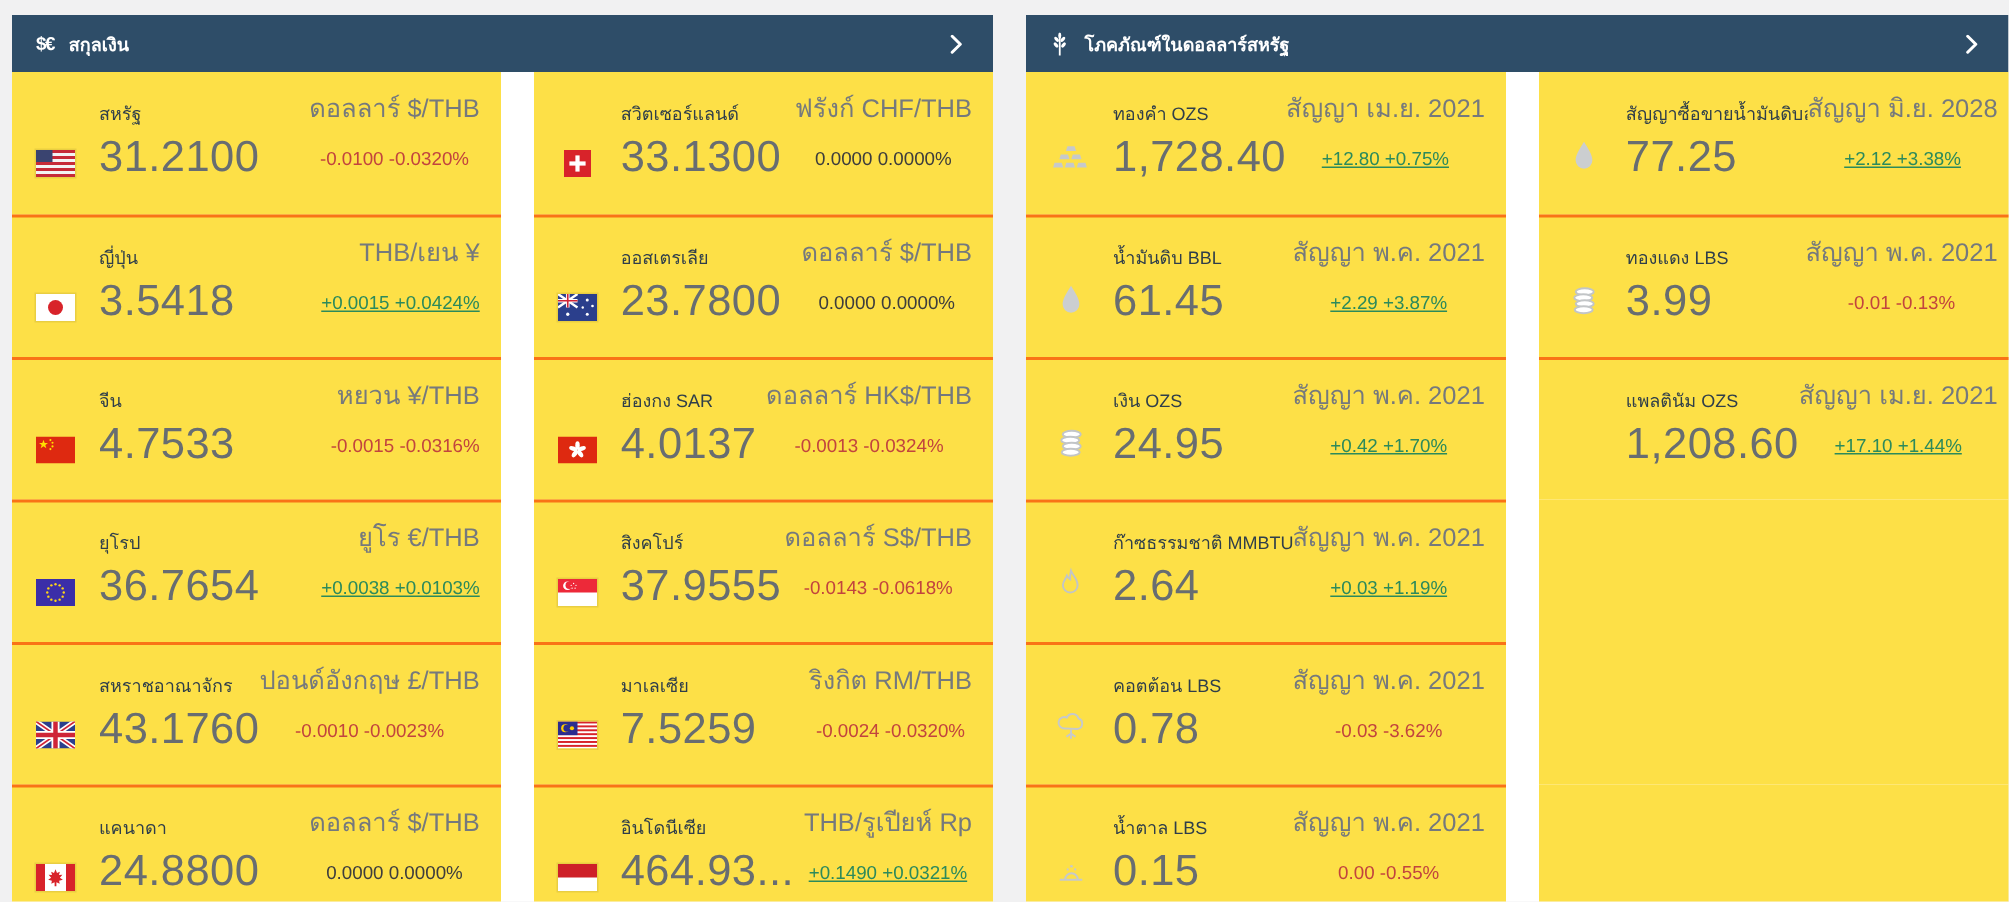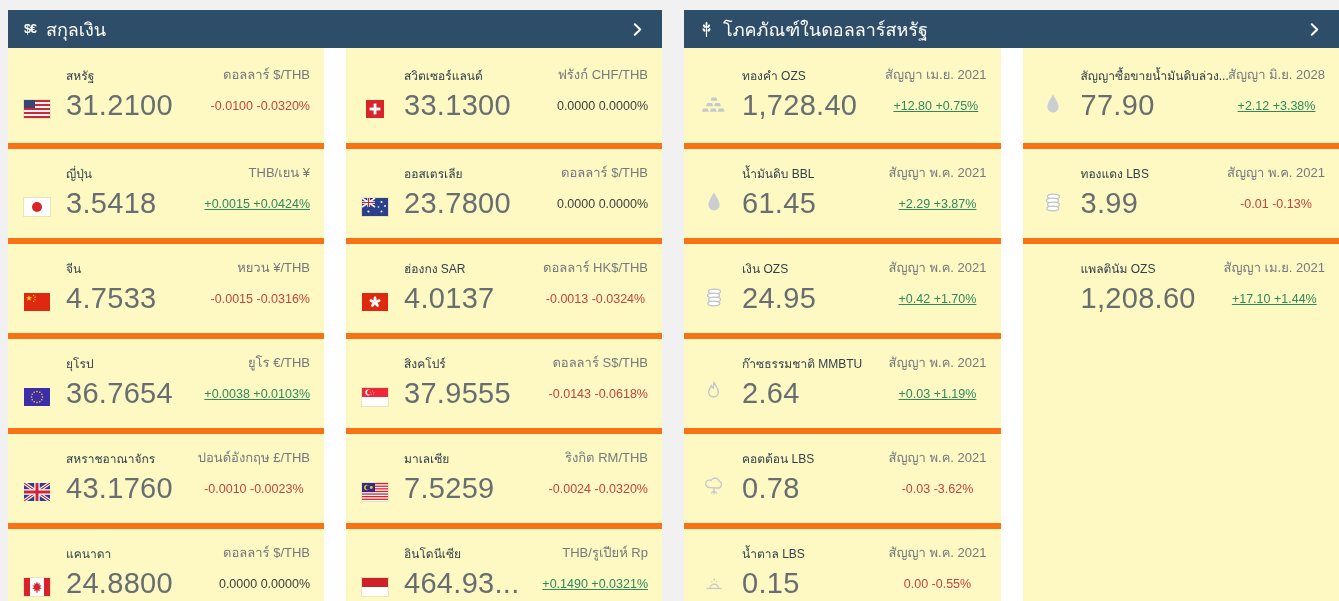--- a/index.html
+++ b/index.html
@@ -11,51 +11,51 @@
   .panel{position:absolute;top:10px;background:#ffffff;}
   #panel-currencies{left:8px;width:654px;height:612px;}
   #panel-commodities{left:684px;width:655px;height:612px;}
 
   .panel-header{
     height:38px;background:#2e4d68;color:#fff;
     display:flex;align-items:center;padding:0 16px;gap:10px;
     cursor:pointer;
   }
   .header-icon{display:flex;align-items:center;font-weight:bold;font-size:12.5px;letter-spacing:-1px;}
-  .panel-title{flex:1;font-size:18px;font-weight:normal;}
+  .panel-title{flex:1;font-size:12px;font-weight:bold;}
   .chevron{display:flex;align-items:center;padding:2px 4px;}
 
   .panel-body{display:grid;grid-template-columns:1fr 1fr;column-gap:22px;}
 
   .cell{
     height:95px;box-sizing:border-box;
     padding:0 14px 0 16px;
     display:grid;grid-template-columns:42px 1fr auto;
     grid-template-rows:20px 40px;align-content:center;
-    cursor:pointer;background:#fef9c3;
-  }
-  .cell.bordered{border-top:6px solid #f97316;}
+    cursor:pointer;background:#fde047;
+  }
+  .cell.bordered{border-top:2px solid #f97316;}
   .cell.empty{cursor:default;}
 
   .icon-col{grid-column:1;grid-row:1/3;align-self:end;margin-bottom:8px;line-height:0;}
   .flag{outline:1px solid rgba(0,0,0,0.08);}
   .flag-noborder{outline:none;}
 
   .name{
     grid-column:2;grid-row:1;align-self:end;
     font-size:12px;color:#2f3e4a;white-space:nowrap;overflow:hidden;
     padding-bottom:1px;
   }
   .value{
     grid-column:2;grid-row:2;align-self:center;
     font-size:29px;color:#686d71;letter-spacing:.3px;line-height:1.1;white-space:nowrap;
   }
   .pairlabel{
     grid-column:3;grid-row:1;align-self:end;text-align:right;
-    font-size:13px;color:#75797d;white-space:nowrap;padding-bottom:1px;
+    font-size:17px;color:#75797d;white-space:nowrap;padding-bottom:1px;
   }
   .change{
     grid-column:3;grid-row:2;align-self:center;text-align:center;
     font-size:12.5px;white-space:nowrap;
   }
   .change.up{color:#2c8a5b;text-decoration:underline;}
   .change.down{color:#c2443e;}
   .change.flat{color:#3d3d3d;}
 </style>
 </head>
@@ -299,21 +299,21 @@
         <div class="name">ทองคำ OZS</div>
         <div class="value">1,728.40</div>
         <div class="pairlabel">สัญญา เม.ย. 2021</div>
         <div class="change up">+12.80 +0.75%</div>
       </div>
       <div class="cell">
         <span class="icon-col"><svg width="28" height="28" viewBox="0 0 28 28">
             <path d="M14 4.5 C11 9.5 8.4 13.3 8.4 16.9 a5.6 5.6 0 0 0 11.2 0 C19.6 13.3 17 9.5 14 4.5 Z" fill="#cbced0"></path>
           </svg></span>
         <div class="name">สัญญาซื้อขายน้ำมันดิบล่วง...</div>
-        <div class="value">77.90</div>
+        <div class="value">77.25</div>
         <div class="pairlabel">สัญญา มิ.ย. 2028</div>
         <div class="change up">+2.12 +3.38%</div>
       </div>
       <div class="cell bordered">
         <span class="icon-col"><svg width="28" height="28" viewBox="0 0 28 28">
             <path d="M14 4.5 C11 9.5 8.4 13.3 8.4 16.9 a5.6 5.6 0 0 0 11.2 0 C19.6 13.3 17 9.5 14 4.5 Z" fill="#cbced0"></path>
           </svg></span>
         <div class="name">น้ำมันดิบ BBL</div>
         <div class="value">61.45</div>
         <div class="pairlabel">สัญญา พ.ค. 2021</div>

